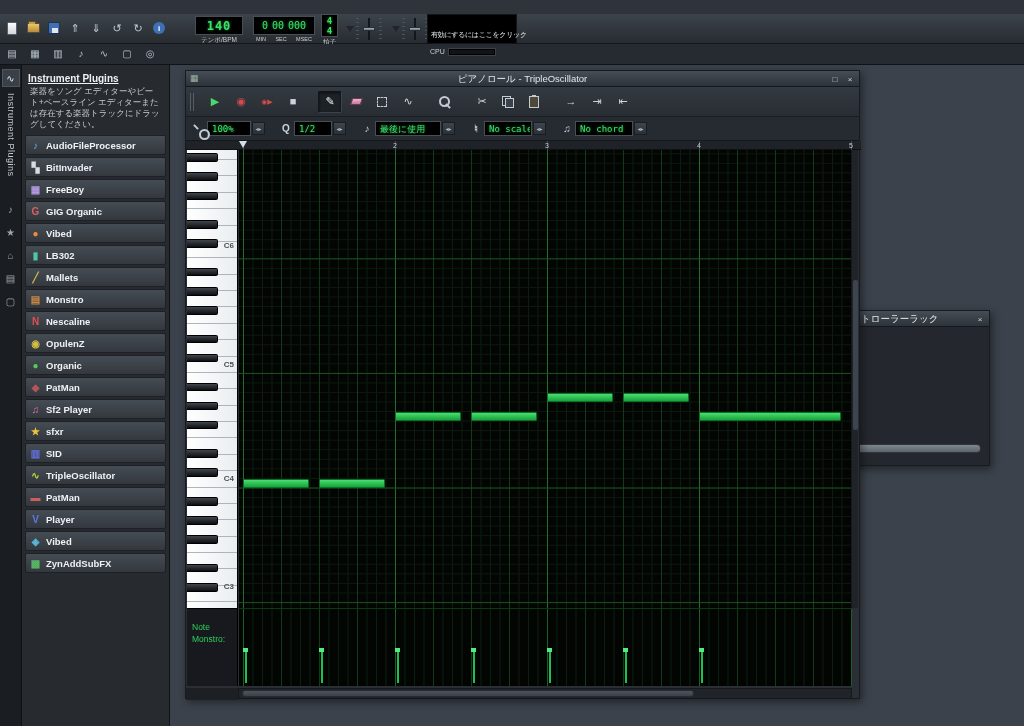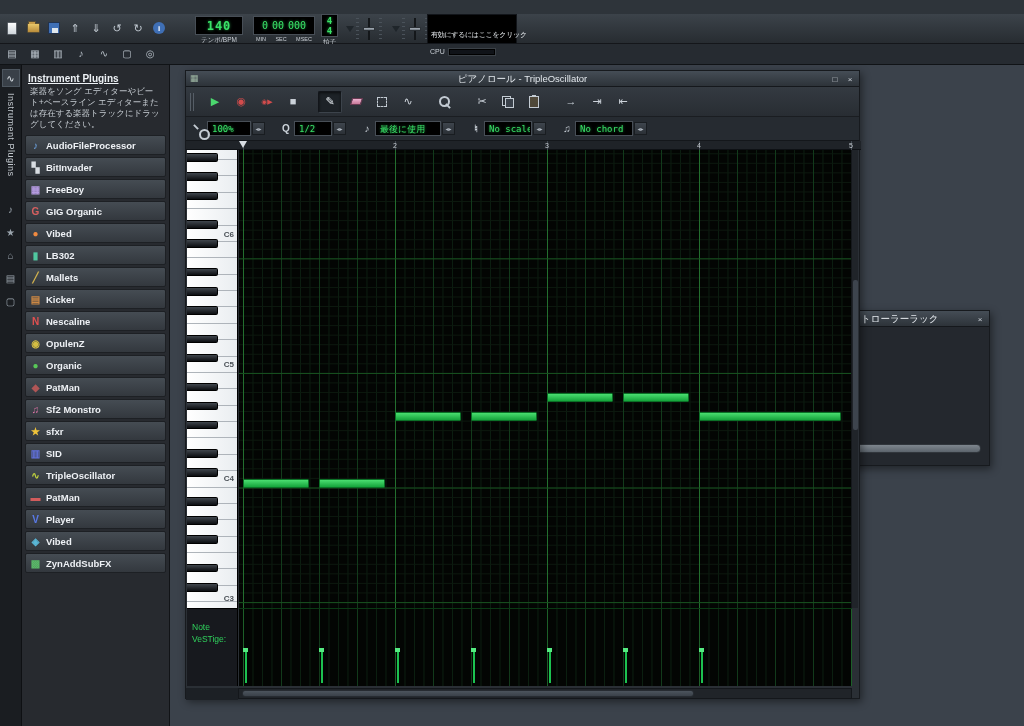--- a/index.html
+++ b/index.html
@@ -304,41 +304,41 @@
         <div class="plugin">
           <div class="picon" style="color: rgb(80, 200, 160);">▮</div>
           <div class="pname">LB302</div>
         </div>
         <div class="plugin">
           <div class="picon" style="color: rgb(212, 180, 78);">╱</div>
           <div class="pname">Mallets</div>
         </div>
         <div class="plugin">
           <div class="picon" style="color: rgb(204, 136, 68);">▤</div>
-          <div class="pname">Kicker</div>
+          <div class="pname">Monstro</div>
         </div>
         <div class="plugin">
           <div class="picon" style="color: rgb(224, 80, 80);">N</div>
           <div class="pname">Nescaline</div>
         </div>
         <div class="plugin">
           <div class="picon" style="color: rgb(212, 190, 66);">◉</div>
           <div class="pname">OpulenZ</div>
         </div>
         <div class="plugin">
           <div class="picon" style="color: rgb(88, 200, 88);">●</div>
           <div class="pname">Organic</div>
         </div>
         <div class="plugin">
           <div class="picon" style="color: rgb(176, 86, 86);">◆</div>
           <div class="pname">PatMan</div>
         </div>
         <div class="plugin">
           <div class="picon" style="color: rgb(223, 116, 168);">♫</div>
-          <div class="pname">Sf2 Monstro</div>
+          <div class="pname">Sf2 Player</div>
         </div>
         <div class="plugin">
           <div class="picon" style="color: rgb(240, 196, 58);">★</div>
           <div class="pname">sfxr</div>
         </div>
         <div class="plugin">
           <div class="picon" style="color: rgb(98, 114, 224);">▥</div>
           <div class="pname">SID</div>
         </div>
         <div class="plugin">
@@ -481,21 +481,21 @@
           <div class="wkey" style="top: 26.4929px; height: 16.3714px;"></div>
           <div class="wkey" style="top: 42.8643px; height: 16.3714px;"></div>
           <div class="wkey" style="top: 59.2357px; height: 16.3714px;"></div>
           <div class="wkey" style="top: 75.6071px; height: 16.3714px;"></div>
           <div class="wkey" style="top: 91.9786px; height: 16.3714px;"></div>
           <div class="bkey" style="top: 3.3px; height: 8.55px;"></div>
           <div class="bkey" style="top: 22.4px; height: 8.55px;"></div>
           <div class="bkey" style="top: 41.5px; height: 8.55px;"></div>
           <div class="bkey" style="top: 70.15px; height: 8.55px;"></div>
           <div class="bkey" style="top: 89.25px; height: 8.55px;"></div>
-          <div class="okey-label" style="top: 81px;">C6</div>
+          <div class="okey-label" style="top: 92px;">C6</div>
           <div class="wkey" style="top: 108.35px; height: 16.3714px;"></div>
           <div class="wkey" style="top: 124.721px; height: 16.3714px;"></div>
           <div class="wkey" style="top: 141.093px; height: 16.3714px;"></div>
           <div class="wkey" style="top: 157.464px; height: 16.3714px;"></div>
           <div class="wkey" style="top: 173.836px; height: 16.3714px;"></div>
           <div class="wkey" style="top: 190.207px; height: 16.3714px;"></div>
           <div class="wkey" style="top: 206.579px; height: 16.3714px;"></div>
           <div class="bkey" style="top: 117.9px; height: 8.55px;"></div>
           <div class="bkey" style="top: 137px; height: 8.55px;"></div>
           <div class="bkey" style="top: 156.1px; height: 8.55px;"></div>
@@ -520,39 +520,39 @@
           <div class="wkey" style="top: 370.293px; height: 16.3714px;"></div>
           <div class="wkey" style="top: 386.664px; height: 16.3714px;"></div>
           <div class="wkey" style="top: 403.036px; height: 16.3714px;"></div>
           <div class="wkey" style="top: 419.407px; height: 16.3714px;"></div>
           <div class="wkey" style="top: 435.779px; height: 16.3714px;"></div>
           <div class="bkey" style="top: 347.1px; height: 8.55px;"></div>
           <div class="bkey" style="top: 366.2px; height: 8.55px;"></div>
           <div class="bkey" style="top: 385.3px; height: 8.55px;"></div>
           <div class="bkey" style="top: 413.95px; height: 8.55px;"></div>
           <div class="bkey" style="top: 433.05px; height: 8.55px;"></div>
-          <div class="okey-label" style="top: 445px;">C3</div>
+          <div class="okey-label" style="top: 433px;">C3</div>
           <div class="wkey" style="top: 452.15px; height: 16.3714px;"></div>
         </div>
       <div class="pr-grid">
           <div class="note" style="left: 4px; top: 328.5px; width: 66px;"></div>
           <div class="note" style="left: 80px; top: 328.5px; width: 66px;"></div>
           <div class="note" style="left: 156px; top: 261.65px; width: 66px;"></div>
           <div class="note" style="left: 232px; top: 261.65px; width: 66px;"></div>
           <div class="note" style="left: 308px; top: 242.55px; width: 66px;"></div>
           <div class="note" style="left: 384px; top: 242.55px; width: 66px;"></div>
           <div class="note" style="left: 460px; top: 261.65px; width: 142px;"></div>
         </div>
       <div class="pr-vscroll">
         <div class="vhandle"></div>
       </div>
 
       <div class="pr-vellabel">
         <div>Note</div>
-        <div>VeSTige:</div>
+        <div>Monstro:</div>
       </div>
       <div class="pr-vel">
           <div class="velbar" style="left: 4px;">
             <div class="velcap"></div>
             <div class="velline"></div>
           </div>
           <div class="velbar" style="left: 80px;">
             <div class="velcap"></div>
             <div class="velline"></div>
           </div>

